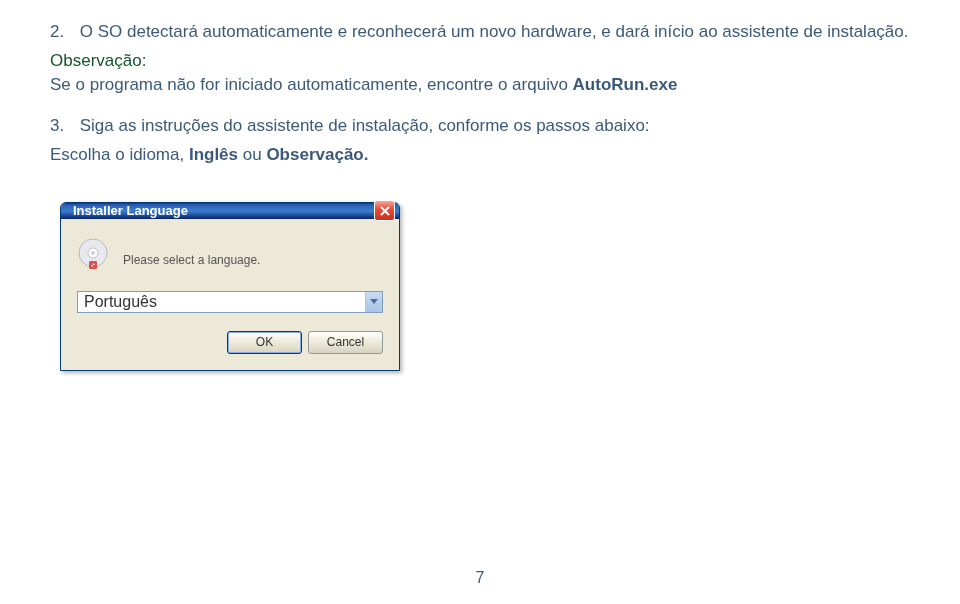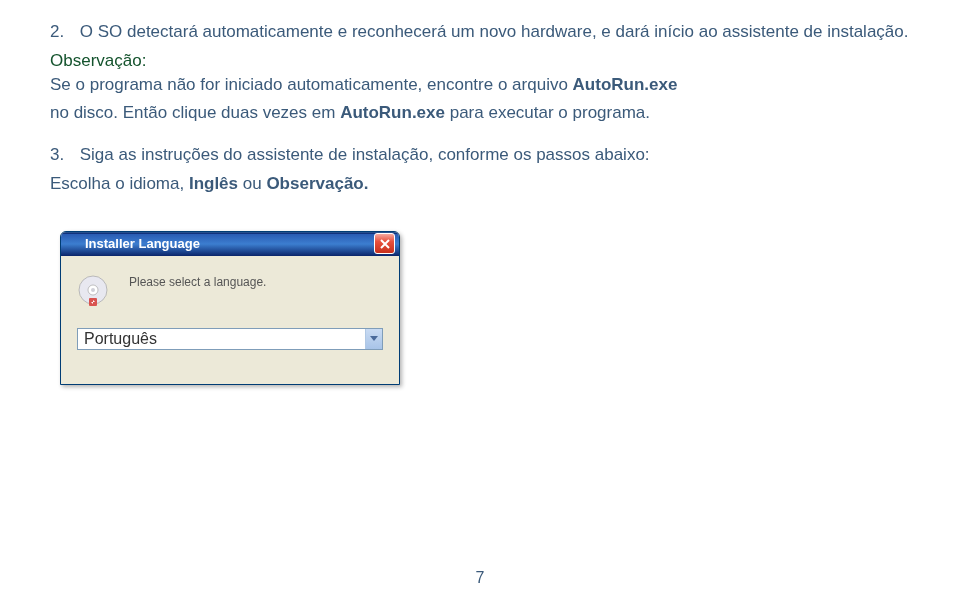--- a/index.html
+++ b/index.html
@@ -42,25 +42,25 @@
       width: 340px;
       background: #ece9d8;
       border: 1px solid #003c74;
       border-radius: 6px 6px 0 0;
       box-shadow: 2px 2px 4px rgba(0,0,0,0.3);
       font-family: Tahoma, sans-serif;
     }
     .titlebar {
       background: linear-gradient(to bottom, #3a6ea5 0%, #0a246a 5%, #2a5cb3 10%, #3c7ed0 50%, #0a246a 100%);
       color: #ffffff;
-      height: 24px;
+      height: 16px;
       display: flex;
       align-items: center;
       justify-content: space-between;
-      padding: 0 4px 0 24px;
+      padding: 0 4px 0 12px;
       border-radius: 5px 5px 0 0;
       font-size: 13px;
       font-weight: bold;
     }
     .close-btn {
       width: 21px;
       height: 21px;
       background: linear-gradient(to bottom, #f5a8a0 0%, #e8503c 40%, #c7301c 100%);
       border: 1px solid #ffffff;
       border-radius: 3px;
@@ -71,22 +71,22 @@
     }
     .close-btn svg {
       width: 10px;
       height: 10px;
     }
     .dialog-body {
       padding: 18px 16px 16px 16px;
     }
     .msg-row {
       display: flex;
-      align-items: flex-start;
-      gap: 20px;
+      align-items: flex-end;
+      gap: 14px;
       margin-bottom: 22px;
     }
     .disc-icon {
       width: 32px;
       height: 32px;
       flex-shrink: 0;
     }
     .msg-text {
       font-size: 12px;
       color: #555555;
@@ -157,23 +157,20 @@
 
 <div class="list-item">
   <span class="list-number">2.</span>
   <span>O SO detectará automaticamente e reconhecerá um novo hardware, e dará início ao assistente de instalação.</span>
 </div>
 
 <div>
   <div class="observation-title">Observação:</div>
   <div class="observation-text">
     <span>Se o programa não for iniciado automaticamente, encontre o arquivo </span><span class="bold">AutoRun.exe</span>
-  </div>
-  <div class="observation-text">
-    <span>no disco. Então clique duas vezes em </span><span class="bold">AutoRun.exe</span><span> para executar o programa.</span>
   </div>
 </div>
 
 <div class="list-item" style="margin-top:18px;">
   <span class="list-number">3.</span>
   <span>Siga as instruções do assistente de instalação, conforme os passos abaixo:</span>
 </div>
 <div>
   <span>Escolha o idioma, </span><span class="bold">Inglês</span><span> ou </span><span class="bold">Observação.</span>
 </div>
@@ -202,17 +199,21 @@
       <div class="select-row">
         <div class="select-box">
           <span>Português</span>
           <div class="select-arrow">
             <svg viewBox="0 0 8 6">
               <path d="M0 0 L4 5 L8 0 Z" fill="#4a6a9a"></path>
             </svg>
           </div>
         </div>
       </div>
+      <div class="button-row">
+        <div class="btn default">OK</div>
+        <div class="btn">Cancel</div>
+      </div>
     </div>
   </div>
 </div>
 
 <div class="page-number">7</div>
 
 </body></html>

